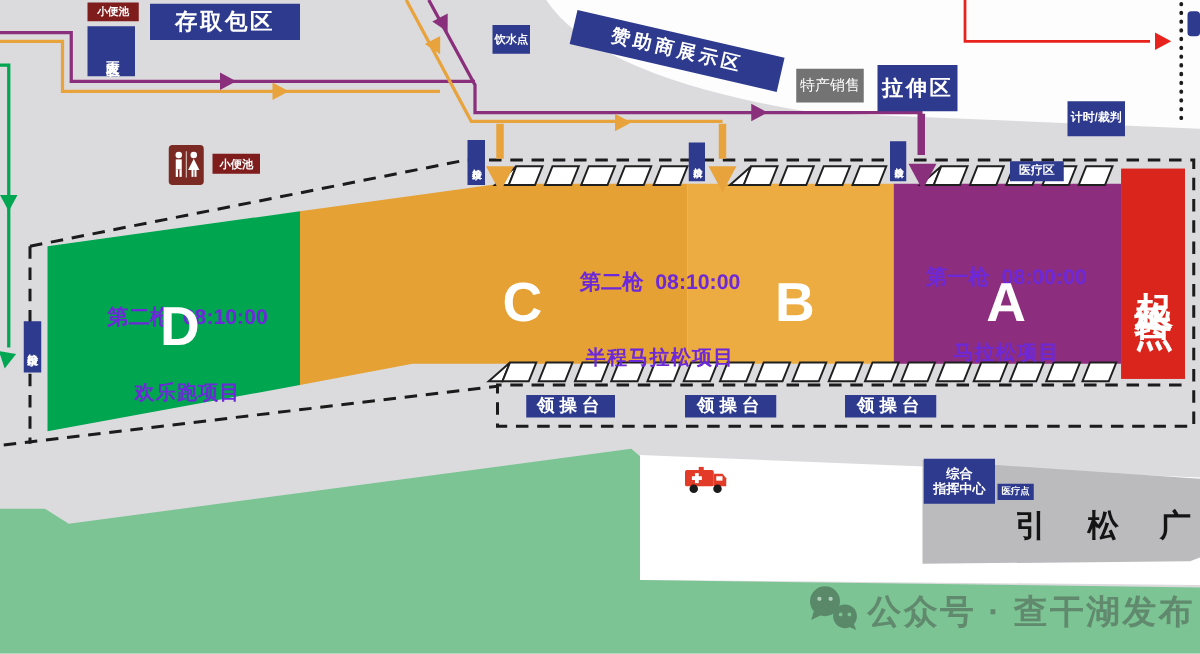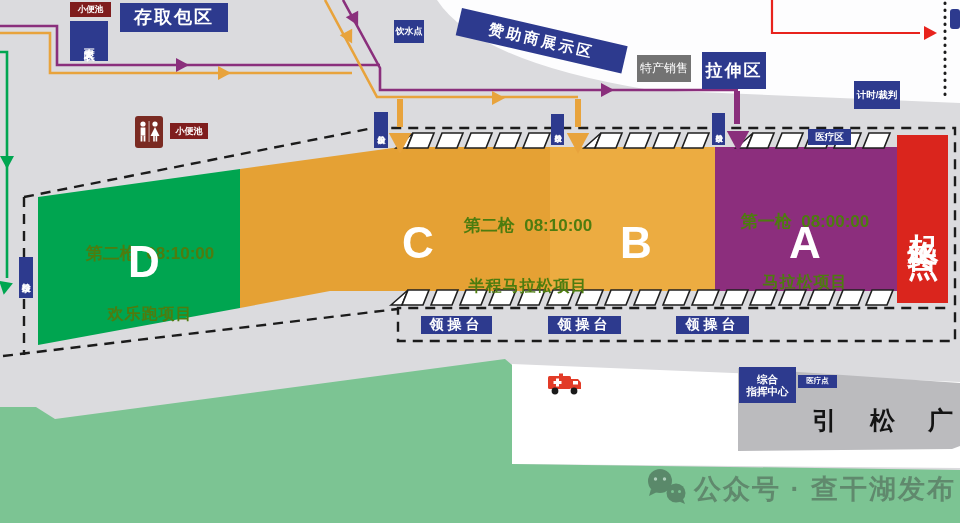--- a/index.html
+++ b/index.html
@@ -6,21 +6,21 @@
   .stage{position:relative;width:960px;height:523px;background:#DBDBDE;overflow:hidden;
          font-family:"Liberation Sans","DejaVu Sans",sans-serif;}
   .stage svg.base{position:absolute;left:0;top:0;}
   .abs{position:absolute;box-sizing:border-box;}
   .bluebox{background:#2D3A8E;color:#fff;display:flex;align-items:center;justify-content:center;
            text-align:center;font-weight:bold;line-height:1.15;}
   .maroonbox{background:#7f1d1d;color:#fff;display:flex;align-items:center;justify-content:center;
            font-weight:bold;}
   .graybox{background:#737373;color:#fff;display:flex;align-items:center;justify-content:center;font-weight:normal;}
   .vtext{writing-mode:vertical-rl;text-orientation:upright;letter-spacing:1px;}
-  .zone-text{position:absolute;color:#4d7c0f;text-align:center;font-weight:bold;white-space:pre;}
+  .zone-text{position:absolute;color:#6d28d9;text-align:center;font-weight:bold;white-space:pre;}
   .z-line1{font-size:17px;}
   .z-line2{font-size:16px;margin-top:3px;letter-spacing:1px;}
   .z-letter{position:absolute;color:#fff;font-size:44px;font-weight:bold;line-height:1;}
   .startfinish{background:#DA251D;color:#fff;display:flex;align-items:center;justify-content:center;
     writing-mode:vertical-rl;text-orientation:upright;font-size:31px;font-weight:bold;letter-spacing:7px;}
   .podium{background:#2D3A8E;color:#fff;display:flex;align-items:center;justify-content:center;
     font-size:14px;font-weight:bold;letter-spacing:4px;}
   .square-label{color:#141414;font-size:25px;font-weight:bold;letter-spacing:13px;white-space:pre;}
   .watermark{color:rgba(72,90,78,0.55);font-size:27px;font-weight:bold;letter-spacing:2px;white-space:pre;}
   .sponsor{transform:rotate(13deg);transform-origin:left top;font-size:15px;letter-spacing:3px;}
@@ -120,21 +120,21 @@
         <polygon points="0,-7 13,0 0,7" transform="translate(578,133) rotate(90) scale(1.6)" fill="#E8A33C"></polygon>
         <polygon points="0,-7 13,0 0,7" transform="translate(7,156) rotate(90) scale(1)" fill="#00A651"></polygon>
         <polygon points="0,-7 13,0 0,7" transform="translate(6,282) rotate(100) scale(1)" fill="#00A651"></polygon>
         <polygon points="0,-7 13,0 0,7" transform="translate(924,33) rotate(0) scale(1)" fill="#E8231D"></polygon>
       </g>
 
     <rect x="897" y="135" width="51" height="168" fill="#DA251D"></rect>
   </svg>
 
   <div class="abs maroonbox" style="left:70px;top:2px;width:41px;height:15px;font-size:8.5px;">小便池</div>
-  <div class="abs bluebox" style="left:120px;top:3px;width:108px;height:29px;font-size:18px;letter-spacing:2px;">存取包区</div>
+  <div class="abs bluebox" style="left:120px;top:3px;width:120px;height:29px;font-size:18px;letter-spacing:2px;">存取包区</div>
   <div class="abs bluebox vtext" style="left:70px;top:21px;width:38px;height:40px;font-size:11px;">更衣区</div>
 
   <div class="abs" style="left:135px;top:116px;width:28px;height:32px;background:#7A2A22;border-radius:3px;">
     <svg width="28" height="32" viewBox="0 0 28 32">
       <g fill="#fff">
         <circle cx="8" cy="8" r="2.6"></circle>
         <rect x="5.6" y="11.5" width="4.8" height="8"></rect>
         <rect x="5.6" y="19.5" width="1.8" height="6"></rect>
         <rect x="8.6" y="19.5" width="1.8" height="6"></rect>
         <circle cx="20" cy="8" r="2.6"></circle>
@@ -194,21 +194,21 @@
       <circle cx="8" cy="18" r="3.4" fill="#1a1a1a"></circle>
       <circle cx="27" cy="18" r="3.4" fill="#1a1a1a"></circle>
       <rect x="12" y="0.5" width="4" height="2.5" fill="#E23B27"></rect>
     </svg>
   </div>
 
   <div class="abs bluebox" style="left:739px;top:367px;width:57px;height:36px;font-size:10.5px;flex-direction:column;">
     <div>综合</div>
     <div>指挥中心</div>
   </div>
-  <div class="abs bluebox" style="left:798px;top:375px;width:39px;height:13px;font-size:7.5px;">医疗点</div>
+  <div class="abs bluebox" style="left:798px;top:387px;width:29px;height:13px;font-size:7.5px;">医疗点</div>
 
   <div class="abs square-label" style="left:812px;top:404px;">引 松 广 场</div>
 
   <div class="abs" style="left:645px;top:468px;width:44px;height:38px;opacity:0.55;">
     <svg width="44" height="38" viewBox="0 0 44 38">
       <g fill="#3f5a4a">
         <circle cx="15" cy="13" r="12"></circle>
         <path d="M6,21 L4,28 L12,24 Z"></path>
         <circle cx="31" cy="25" r="9.5"></circle>
         <path d="M38,31 L40,36 L33,33 Z"></path>

